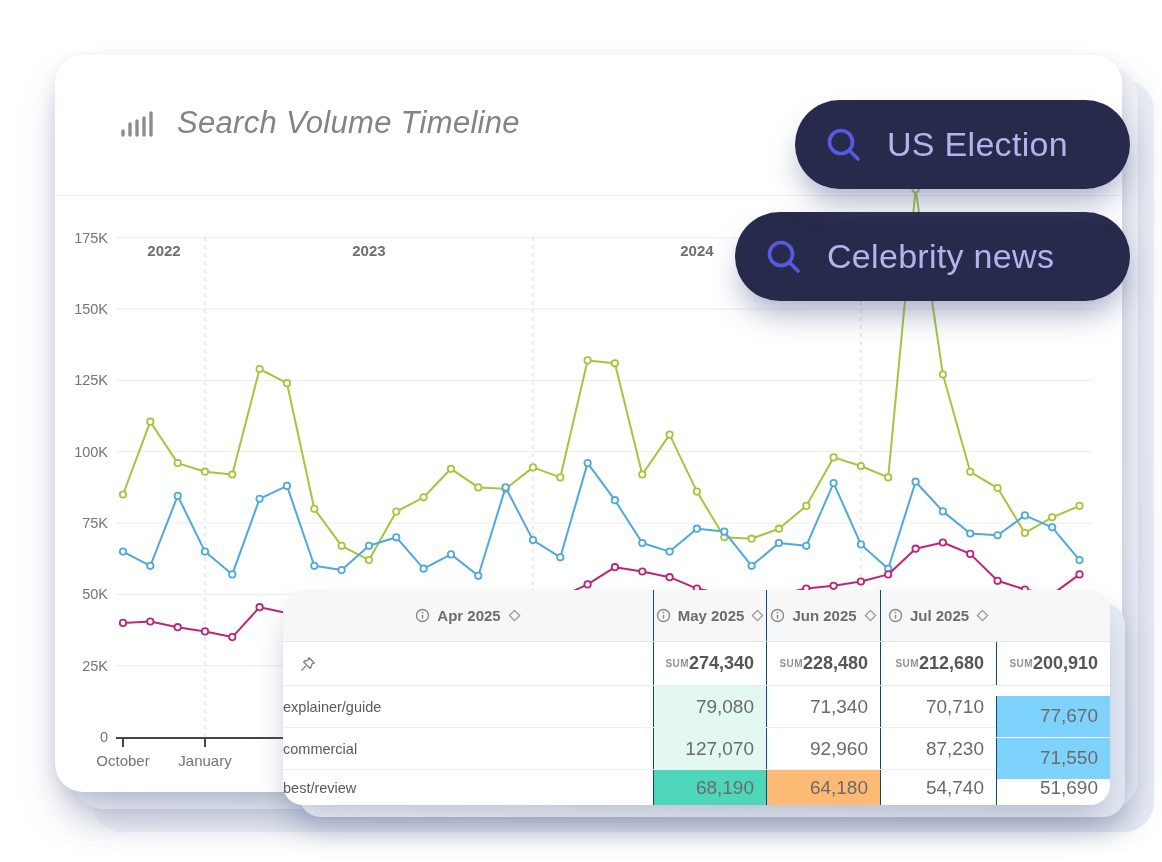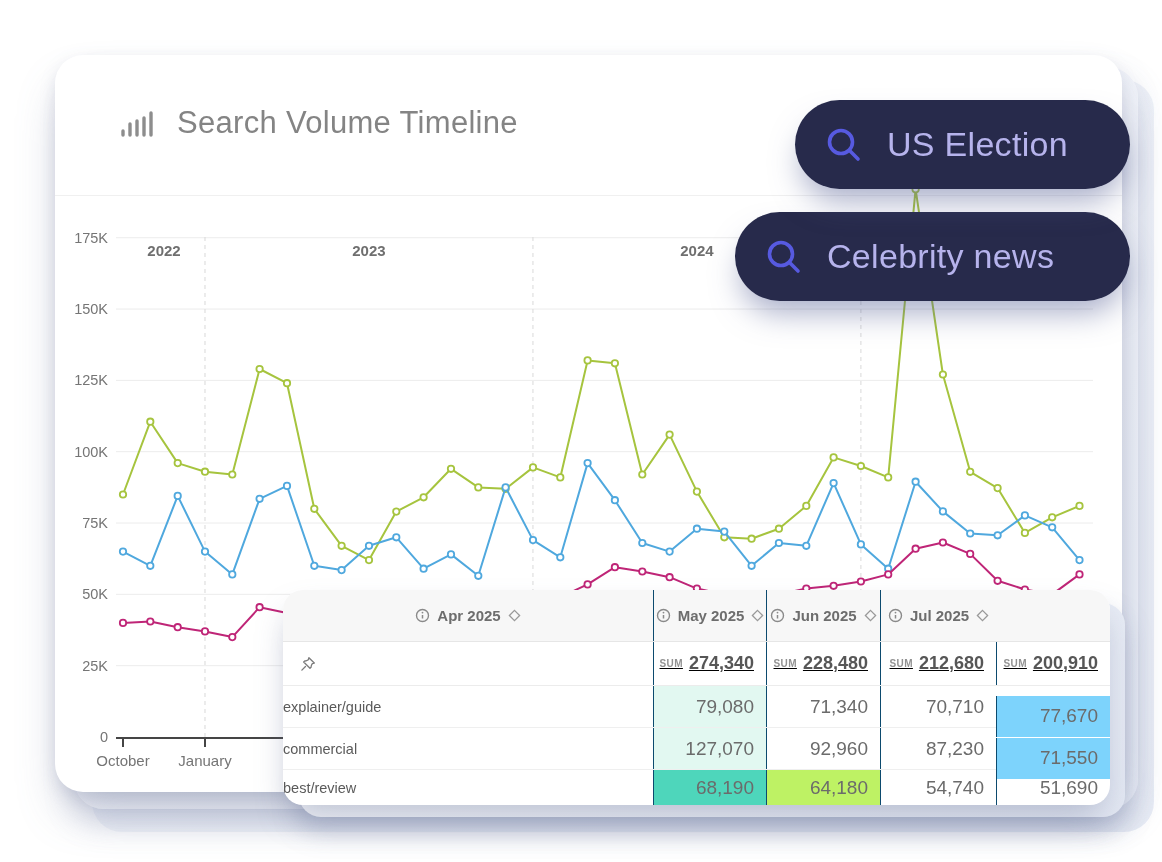--- a/index.html
+++ b/index.html
@@ -8,21 +8,21 @@
   
   .stack-layer{position:absolute;border-radius:30px;}
   .layer2{left:92px;top:80px;width:1062px;height:752px;background:linear-gradient(135deg,#f7f9fc,#dde3f0);opacity:.65;}
   .layer1{left:74px;top:67px;width:1064px;height:742px;background:linear-gradient(135deg,#fdfdfe,#e9edf6);box-shadow:0 14px 30px rgba(140,150,185,.30);}
   .tlayer{left:299px;top:603px;width:826px;height:214px;border-radius:22px;background:linear-gradient(135deg,#fafbfd,#e3e8f3);box-shadow:0 14px 26px rgba(130,140,175,.35);}
 
   .main-card{position:absolute;left:55px;top:55px;width:1067px;height:737px;background:#fff;border-radius:28px;
     box-shadow:0 26px 48px -12px rgba(105,115,150,.45),0 6px 16px rgba(120,130,160,.18);}
   .card-header{position:absolute;left:0;top:0;width:100%;height:140px;}
   .header-icon{position:absolute;left:62px;top:50px;width:40px;height:40px;}
-  .card-title{position:absolute;left:122px;top:50px;font-size:31px;color:#848484;letter-spacing:.3px;white-space:nowrap;}
+  .card-title{position:absolute;left:122px;top:50px;font-size:31px;color:#848484;letter-spacing:.3px;white-space:nowrap;font-style:italic;}
   .header-divider{position:absolute;left:0;top:140px;width:100%;height:1px;background:#f0f0f0;}
 
   
   .chart-svg{position:absolute;left:0;top:0;pointer-events:none;}
 
   
   .pill{position:absolute;height:89px;border-radius:45px;background:#272a4b;display:flex;align-items:center;
     box-shadow:0 18px 30px -6px rgba(85,95,150,.50);}
   .pill-us{left:795px;top:100px;width:335px;}
   .pill-celebrity{left:735px;top:212px;width:395px;}
@@ -33,30 +33,30 @@
   .table-card{position:absolute;left:283px;top:590px;width:827px;height:215px;background:#fff;border-radius:20px;overflow:hidden;
     box-shadow:0 18px 34px -8px rgba(100,110,145,.40);display:grid;grid-template-rows:52px 44px 1fr 1fr 1fr;}
   .trow{display:grid;grid-template-columns:370px 113px 114px 116px 114px;align-items:center;}
   .thead{background:#f7f7f7;border-bottom:1px solid #e6e6e6;}
   .trow > div{height:100%;display:flex;align-items:center;box-sizing:border-box;}
   .trow > div + div{border-left:1px solid #0c4a6e;text-align:center;}
   .th-label{justify-content:space-between;padding:0 18px 0 16px;font-size:15px;font-weight:700;color:#4f4f4f;}
   .th-col{justify-content:center;gap:7px;font-size:15px;font-weight:700;color:#6d6d6d;white-space:nowrap;}
   .sumrow{border-bottom:1px solid #ececec;}
   .sumrow .pin-cell{padding-left:16px;}
-  .sum-cell{justify-content:flex-end;padding-right:12px;gap:6px;text-decoration:underline;}
+  .sum-cell{justify-content:flex-end;padding-right:12px;}
   .sum-label{font-size:10px;font-weight:700;color:#929292;letter-spacing:.4px;}
   .sum-val{font-size:18px;font-weight:700;color:#565656;}
   .datarow{border-bottom:1px solid #efefef;}
   .datarow:last-child{border-bottom:none;}
   .row-label{font-size:14.5px;color:#5a5a5a;}
   .cell{justify-content:flex-end;padding-right:12px;font-size:19px;color:#6b6b6b;}
   .heat1{background:#7dd3fc;margin-top:19px;}
   .heat2{background:#e2f8f1;}
-  .heat3{background:#bef264;}
+  .heat3{background:#fdba74;}
   .heat4{background:#4ed6bb;}
 </style>
 </head>
 <body>
 
 <div class="stage">
 
   <div class="stack-layer layer2"></div>
   <div class="stack-layer layer1"></div>
 

